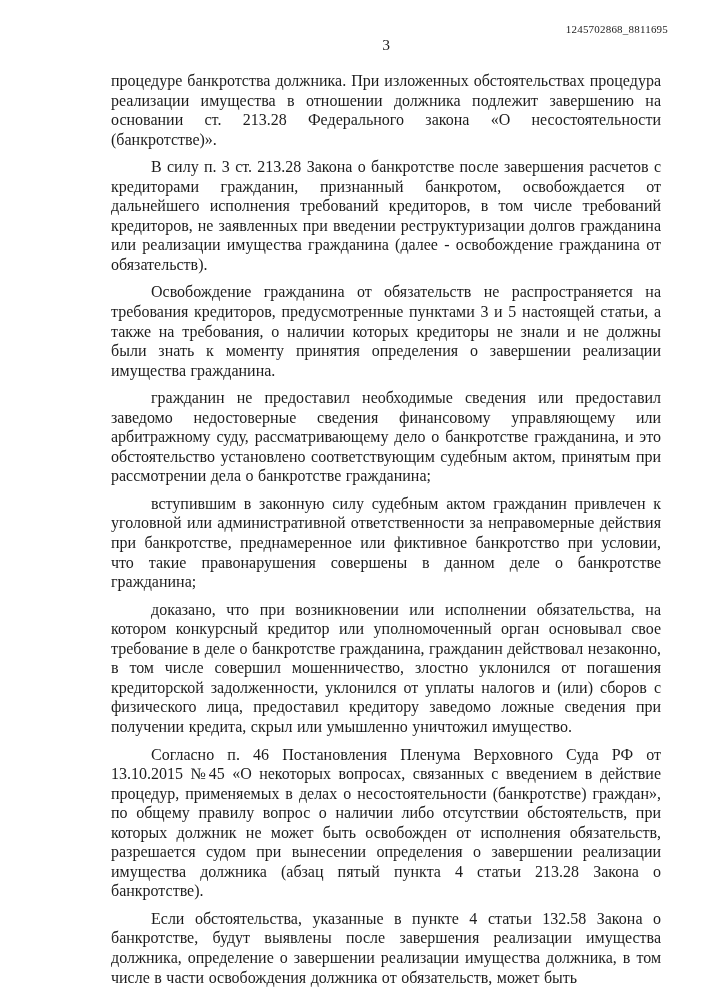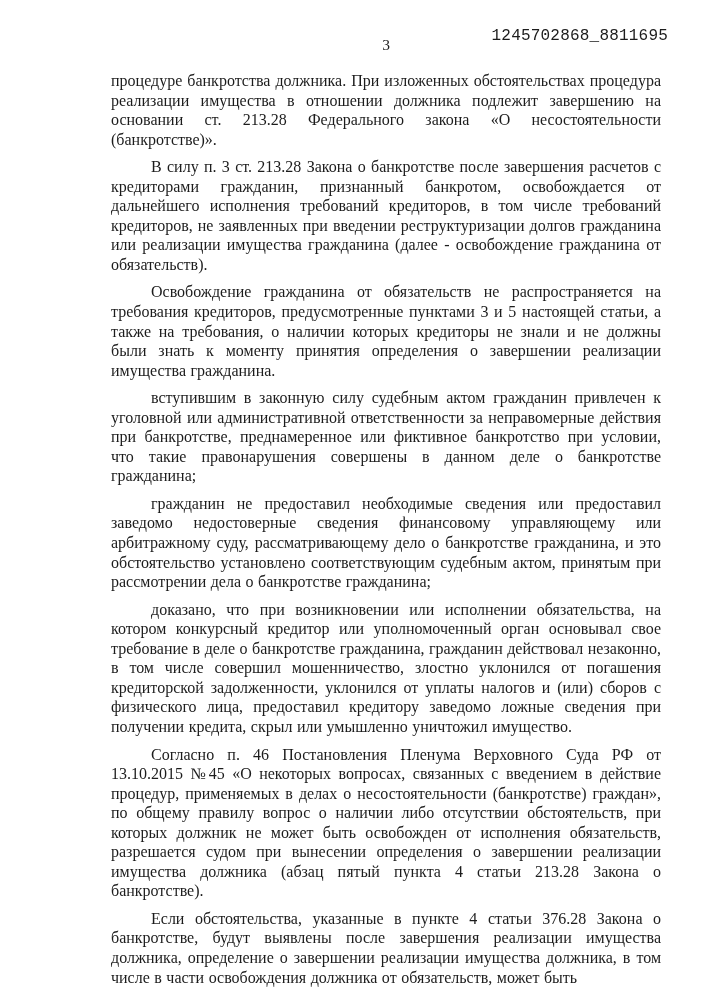--- a/index.html
+++ b/index.html
@@ -20,26 +20,25 @@
     position: absolute;
     top: 36px;
     left: 103px;
     width: 566px;
     text-align: center;
     font-size: 15.5px;
     line-height: 18px;
   }
   .doc-id {
     position: absolute;
-    top: 27px;
+    top: 20px;
     right: 39px;
-    font-size: 16px;
+    font-size: 11px;
     line-height: 18px;
     letter-spacing: 0.2px;
-    font-family: Liberation Mono, monospace;
   }
   .body-text {
     position: absolute;
     top: 63px;
     left: 103px;
     width: 566px;
   }
   .body-text p {
     margin: 8px;
     padding: 0;
@@ -59,20 +58,20 @@
 <div class="page">
 
   <div class="page-number">3</div>
 
   <div class="doc-id">1245702868_8811695</div>
 
   <div class="body-text">
     <p class="continuation">процедуре банкротства должника. При изложенных обстоятельствах процедура реализации имущества в отношении должника подлежит завершению на основании ст. 213.28 Федерального закона «О несостоятельности (банкротстве)».</p>
     <p>В силу п. 3 ст. 213.28 Закона о банкротстве после завершения расчетов с кредиторами гражданин, признанный банкротом, освобождается от дальнейшего исполнения требований кредиторов, в том числе требований кредиторов, не заявленных при введении реструктуризации долгов гражданина или реализации имущества гражданина (далее - освобождение гражданина от обязательств).</p>
     <p>Освобождение гражданина от обязательств не распространяется на требования кредиторов, предусмотренные пунктами 3 и 5 настоящей статьи, а также на требования, о наличии которых кредиторы не знали и не должны были знать к моменту принятия определения о завершении реализации имущества гражданина.</p>
+    <p>гражданин не предоставил необходимые сведения или предоставил заведомо недостоверные сведения финансовому управляющему или арбитражному суду, рассматривающему дело о банкротстве гражданина, и это обстоятельство установлено соответствующим судебным актом, принятым при рассмотрении дела о банкротстве гражданина;</p>
     <p>вступившим в законную силу судебным актом гражданин привлечен к уголовной или административной ответственности за неправомерные действия при банкротстве, преднамеренное или фиктивное банкротство при условии, что такие правонарушения совершены в данном деле о банкротстве гражданина;</p>
-    <p>гражданин не предоставил необходимые сведения или предоставил заведомо недостоверные сведения финансовому управляющему или арбитражному суду, рассматривающему дело о банкротстве гражданина, и это обстоятельство установлено соответствующим судебным актом, принятым при рассмотрении дела о банкротстве гражданина;</p>
     <p>доказано, что при возникновении или исполнении обязательства, на котором конкурсный кредитор или уполномоченный орган основывал свое требование в деле о банкротстве гражданина, гражданин действовал незаконно, в том числе совершил мошенничество, злостно уклонился от погашения кредиторской задолженности, уклонился от уплаты налогов и (или) сборов с физического лица, предоставил кредитору заведомо ложные сведения при получении кредита, скрыл или умышленно уничтожил имущество.</p>
     <p>Согласно п. 46 Постановления Пленума Верховного Суда РФ от 13.10.2015 №45 «О некоторых вопросах, связанных с введением в действие процедур, применяемых в делах о несостоятельности (банкротстве) граждан», по общему правилу вопрос о наличии либо отсутствии обстоятельств, при которых должник не может быть освобожден от исполнения обязательств, разрешается судом при вынесении определения о завершении реализации имущества должника (абзац пятый пункта 4 статьи 213.28 Закона о банкротстве).</p>
-    <p>Если обстоятельства, указанные в пункте 4 статьи 376.28 Закона о банкротстве, будут выявлены после завершения реализации имущества должника, определение о завершении реализации имущества должника, в том числе в части освобождения должника от обязательств, может быть</p>
+    <p>Если обстоятельства, указанные в пункте 4 статьи 132.58 Закона о банкротстве, будут выявлены после завершения реализации имущества должника, определение о завершении реализации имущества должника, в том числе в части освобождения должника от обязательств, может быть</p>
   </div>
 
 </div>
 
 </body></html>

